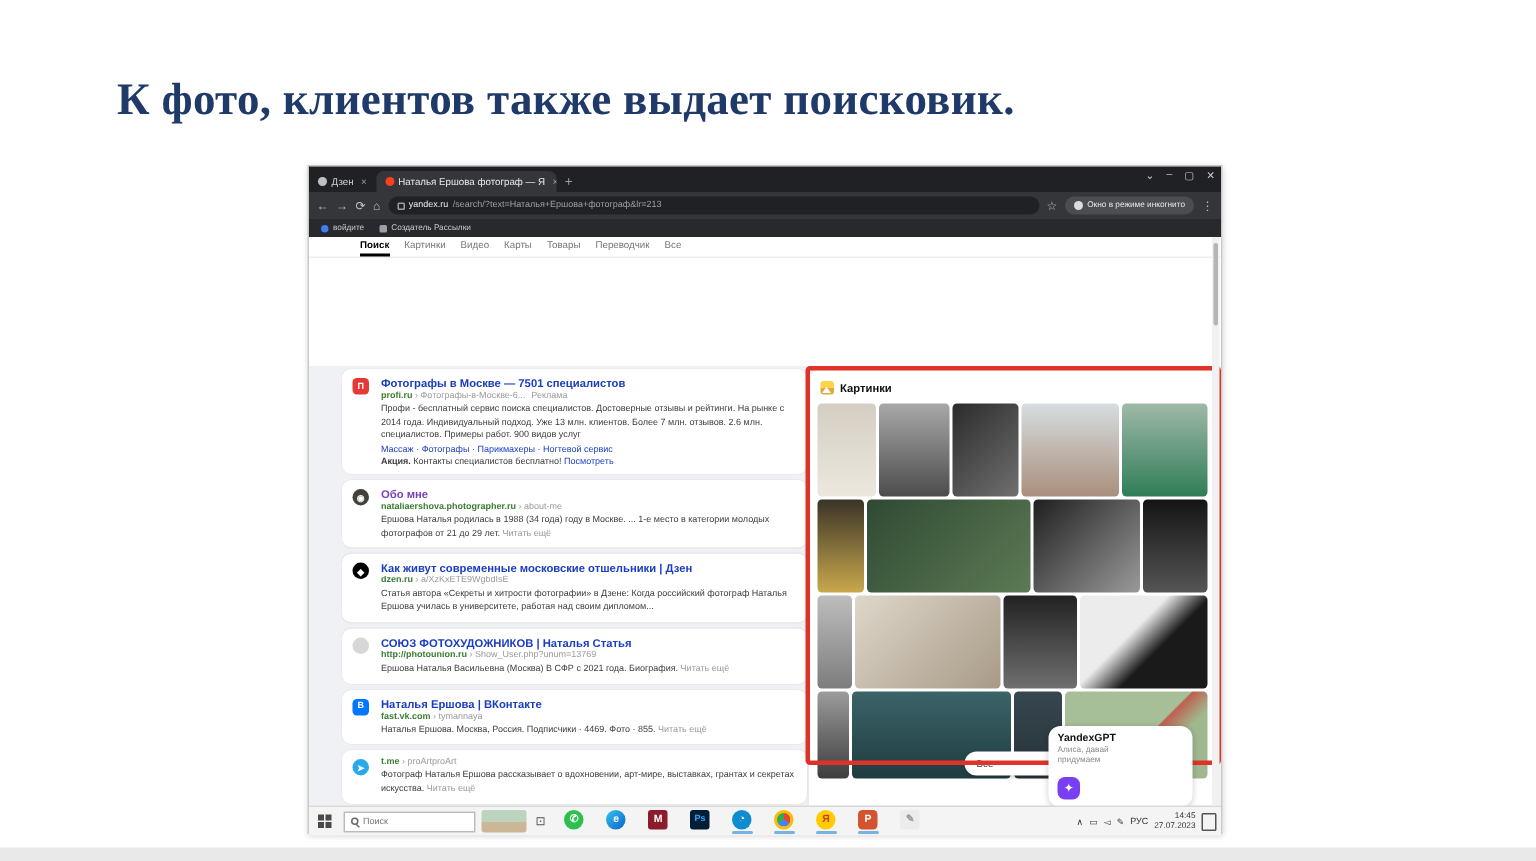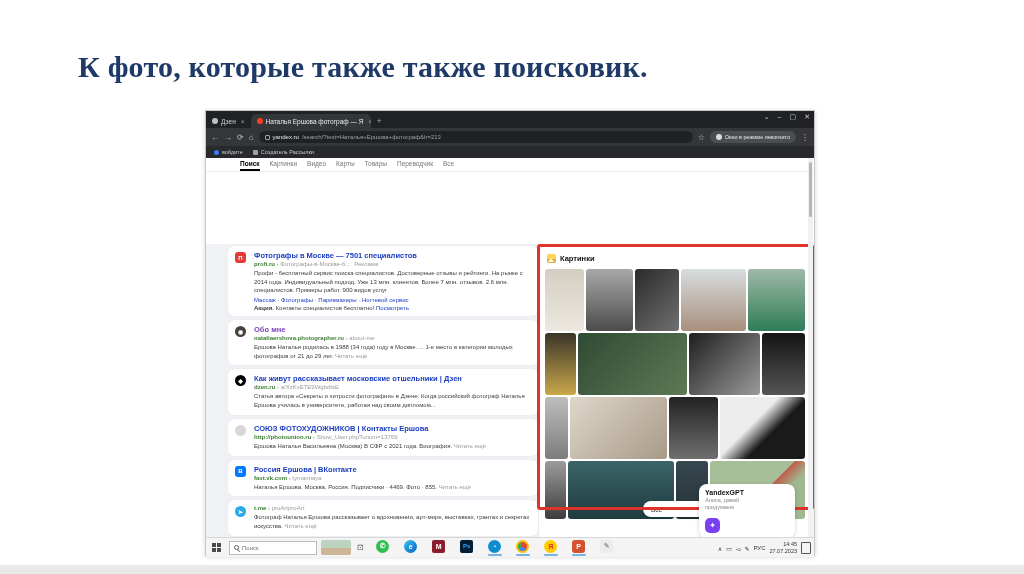--- a/index.html
+++ b/index.html
@@ -102,21 +102,21 @@
   .tbi .ic { width:13px; height:13px; display:flex; align-items:center; justify-content:center; font-size:7px; font-weight:700; }
   .tbi .ul { width:14px; height:2px; background:#77b3e0; border-radius:1px; }
   .tray { position:absolute; right:3px; top:0; height:20px; display:flex; align-items:center; gap:4px; font-size:6px; color:#333; }
   .clock { text-align:right; font-size:5.5px; line-height:1.2; }
   .notif { width:10px; height:12px; border:1px solid #555; border-radius:1px; }
 </style>
 </head>
 <body>
 
 <div class="slide">
-  <div class="title">К фото, которые также также поисковик.</div>
+  <div class="title">К фото, клиентов также выдает поисковик.</div>
 
   <div class="shot">
 
     <div class="tabbar">
       <div class="tab">
         <span class="favdot" style="background:#bdc1c6"></span>
         <span>Дзен</span>
         <span class="x">×</span>
       </div>
       <div class="tab active">
@@ -195,39 +195,39 @@
             </span>
           <a class="rtitle visited">Обо мне</a>
           <div class="rurl"><b>nataliaershova.photographer.ru</b><span> › about-me</span></div>
           <div class="rsnip"><span>Ершова Наталья родилась в 1988 (34 года) году в Москве. ... 1-е место в категории молодых фотографов от 21 до 29 лет.</span> <span class="more">Читать ещё</span></div>
         </div>
 
         <div class="card">
           <span class="fav" style="background:#000;color:#fff">
               <span>◆</span>
             </span>
-          <a class="rtitle">Как живут рассказывает московские отшельники | Дзен</a>
+          <a class="rtitle">Как живут современные московские отшельники | Дзен</a>
           <div class="rurl"><b>dzen.ru</b><span> › a/XzKxETE9WgbdIsE</span></div>
           <div class="rsnip">Статья автора «Секреты и хитрости фотографии» в Дзене: Когда российский фотограф Наталья Ершова училась в университете, работая над своим дипломом...</div>
         </div>
 
         <div class="card">
           <span class="fav" style="background:#d7d7d7">
               <span></span>
             </span>
-          <a class="rtitle">СОЮЗ ФОТОХУДОЖНИКОВ | Контакты Ершова</a>
+          <a class="rtitle">СОЮЗ ФОТОХУДОЖНИКОВ | Наталья Статья</a>
           <div class="rurl"><b>http://photounion.ru</b><span> › Show_User.php?unum=13769</span></div>
           <div class="rsnip"><span>Ершова Наталья Васильевна (Москва) В СФР с 2021 года. Биография.</span> <span class="more">Читать ещё</span></div>
         </div>
 
         <div class="card">
           <span class="fav" style="background:#0077ff;border-radius:3px">
               <span>B</span>
             </span>
-          <a class="rtitle">Россия Ершова | ВКонтакте</a>
+          <a class="rtitle">Наталья Ершова | ВКонтакте</a>
           <div class="rurl"><b>fast.vk.com</b><span> › tymannaya</span></div>
           <div class="rsnip"><span>Наталья Ершова. Москва, Россия. Подписчики · 4469. Фото · 855.</span> <span class="more">Читать ещё</span></div>
         </div>
 
         <div class="card">
           <span class="fav" style="background:#29a9eb">
               <span>➤</span>
             </span>
           <div class="rurl"><b>t.me</b><span> › proArtproArt</span></div>
           <div class="rsnip"><span>Фотограф Наталья Ершова рассказывает о вдохновении, арт-мире, выставках, грантах и секретах искусства.</span> <span class="more">Читать ещё</span></div>

